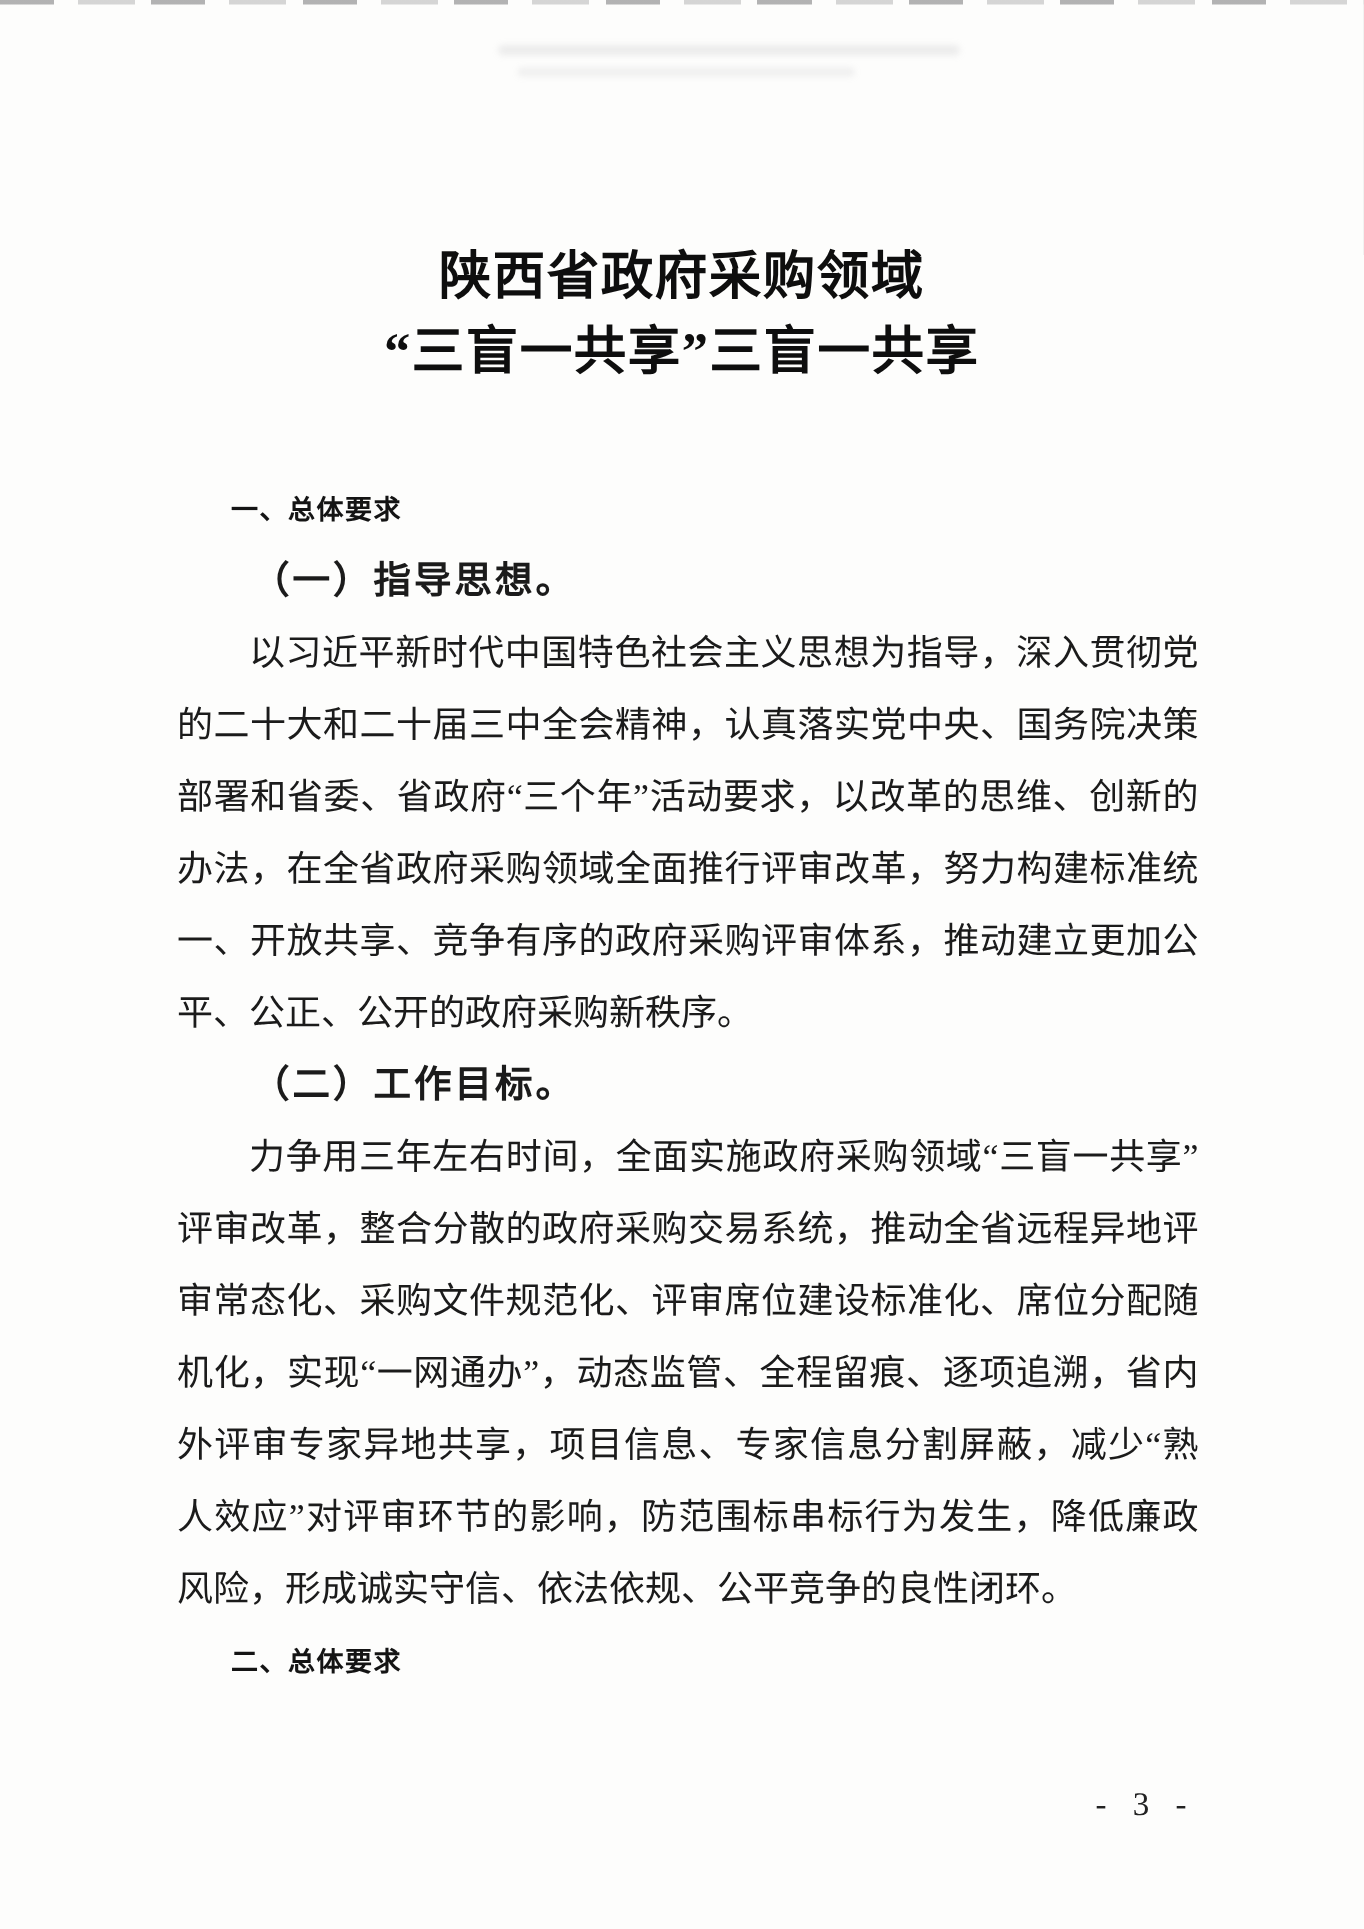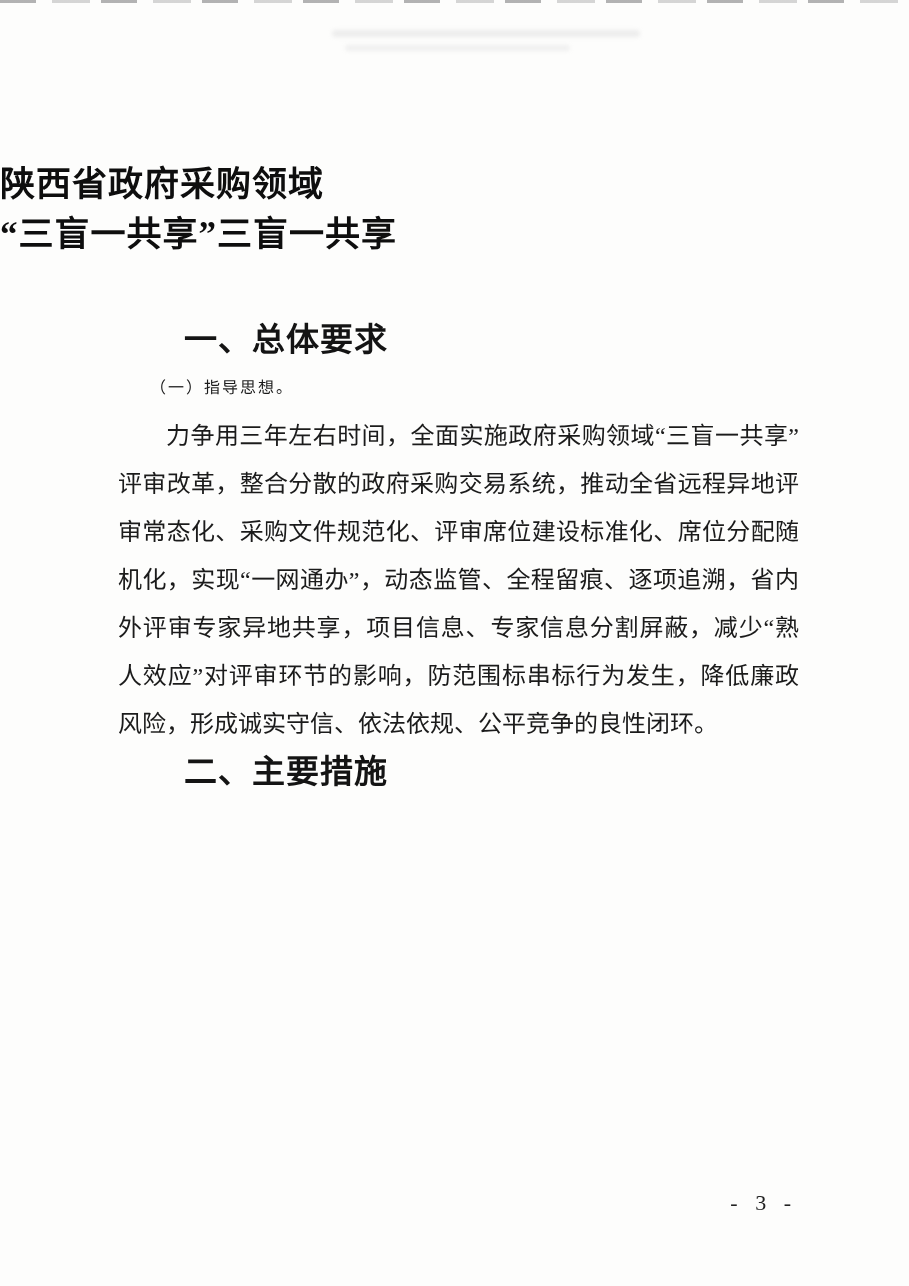--- a/index.html
+++ b/index.html
@@ -42,51 +42,51 @@
     position: absolute;
     left: 345px; top: 45px;
     width: 225px; height: 6px;
     background: rgba(150,150,158,.13);
     filter: blur(2px);
     border-radius: 4px;
   }
 
   .title-block {
     padding-top: 160px;
-    text-align: left;
+    text-align: center;
     font-family: "Liberation Serif", "DejaVu Serif", serif;
     font-weight: 700;
     font-size: 35px;
     line-height: 50px;
     color: #0e0e0e;
     letter-spacing: 1px;
   }
 
   .body-text {
     margin: 56px 110px 0 118px;
     font-family: "Liberation Serif", "DejaVu Serif", serif;
     font-size: 24px;
     line-height: 48px;
     text-align: justify;
     color: #1b1b1b;
   }
   .sec-heading {
     margin: 0;
     font-family: "Liberation Sans", "DejaVu Sans", sans-serif;
     font-weight: 700;
-    font-size: 33px;
+    font-size: 18px;
     line-height: 48px;
     text-indent: 2em;
     color: #141414;
     letter-spacing: 1px;
   }
   .sub-heading {
     margin: 0;
-    font-weight: 400;
-    font-size: 16px;
+    font-weight: 700;
+    font-size: 25px;
     line-height: 48px;
     text-indent: 2em;
     letter-spacing: 2px;
   }
   .para {
     margin: 0;
     text-indent: 2em;
   }
 
   .page-number {
@@ -109,19 +109,21 @@
   <div class="scan-smudge-2"></div>
 
   <header class="title-block">
     <div class="title-line">陕西省政府采购领域</div>
     <div class="title-line">“三盲一共享”三盲一共享</div>
   </header>
 
   <main class="body-text">
     <h2 class="sec-heading">一、总体要求</h2>
     <h3 class="sub-heading">（一）指导思想。</h3>
+    <p class="para">以习近平新时代中国特色社会主义思想为指导，深入贯彻党的二十大和二十届三中全会精神，认真落实党中央、国务院决策部署和省委、省政府“三个年”活动要求，以改革的思维、创新的办法，在全省政府采购领域全面推行评审改革，努力构建标准统一、开放共享、竞争有序的政府采购评审体系，推动建立更加公平、公正、公开的政府采购新秩序。</p>
+    <h3 class="sub-heading">（二）工作目标。</h3>
     <p class="para">力争用三年左右时间，全面实施政府采购领域“三盲一共享”评审改革，整合分散的政府采购交易系统，推动全省远程异地评审常态化、采购文件规范化、评审席位建设标准化、席位分配随机化，实现“一网通办”，动态监管、全程留痕、逐项追溯，省内外评审专家异地共享，项目信息、专家信息分割屏蔽，减少“熟人效应”对评审环节的影响，防范围标串标行为发生，降低廉政风险，形成诚实守信、依法依规、公平竞争的良性闭环。</p>
-    <h2 class="sec-heading">二、主要措施</h2>
+    <h2 class="sec-heading">二、总体要求</h2>
   </main>
 
   <footer class="page-number">- 3 -</footer>
 
 </div>
 
 </body></html>

